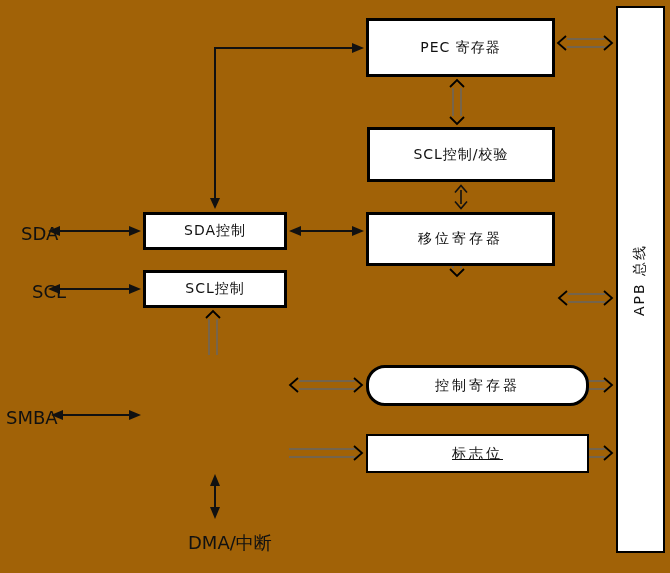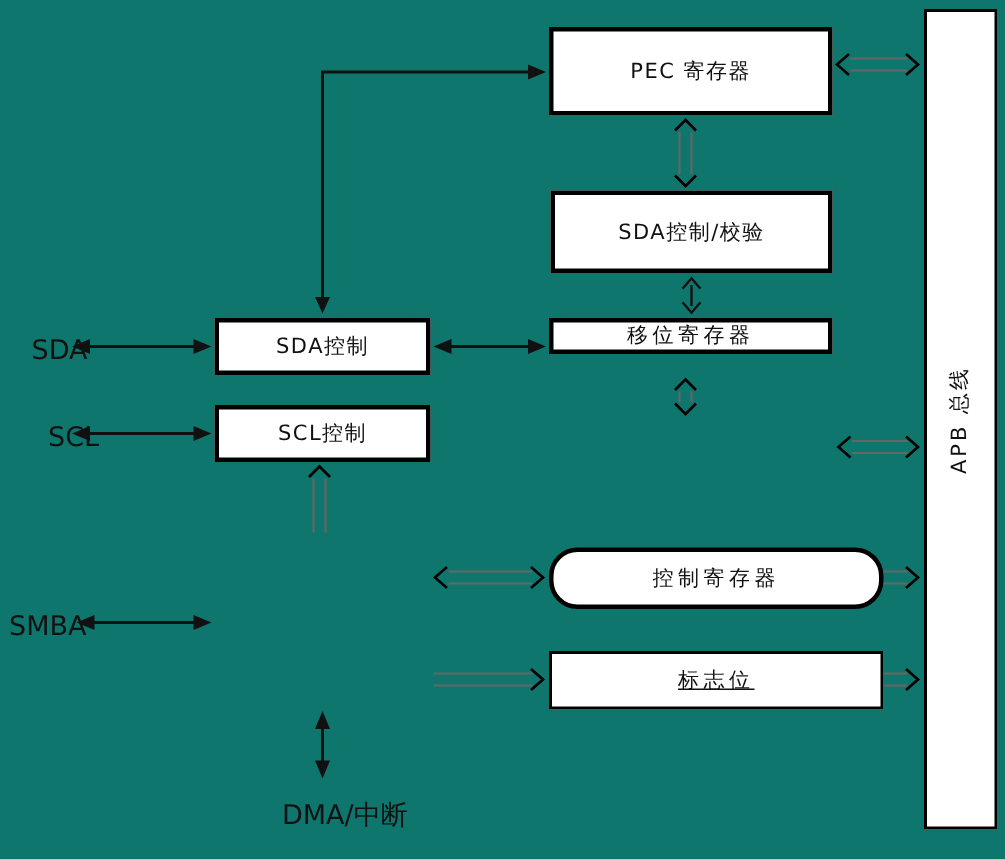--- a/index.html
+++ b/index.html
@@ -1,31 +1,31 @@
 <!DOCTYPE html>
 <html><head>
 <meta charset="utf-8">
 <title>Diagram</title>
 <style>
   html,body{margin:0;padding:0;background:#fff;}
   .canvas{
     position:relative; width:670px; height:573px; overflow:hidden;
-    background:#0f766e; font-family:"DejaVu Sans","Liberation Sans",sans-serif; color:#111;
+    background:#a16207; font-family:"DejaVu Sans","Liberation Sans",sans-serif; color:#111;
   }
   .wires{position:absolute; left:0; top:0; z-index:1;}
   .box{
     position:absolute; z-index:2; box-sizing:border-box;
     background:#fff; border:3px solid #000;
     display:flex; align-items:center; justify-content:center;
     font-size:14px; letter-spacing:3px; white-space:nowrap;
   }
   .ls1{letter-spacing:1px;}
   .b-pec   {left:366px; top:18px;  width:189px; height:59px;}
   .b-crc   {left:367px; top:127px; width:188px; height:55px;}
-  .b-shift {left:366px; top:212px; width:189px; height:24px;}
+  .b-shift {left:366px; top:212px; width:189px; height:54px;}
   .b-dbuf  {left:366px; top:279px; width:190px; height:39px;}
   .b-sda   {left:143px; top:212px; width:144px; height:38px;}
   .b-scl   {left:143px; top:270px; width:144px; height:38px;}
   .b-timing{left:143px; top:356px; width:144px; height:116px;}
   .b-ctrl  {left:366px; top:365px; width:223px; height:41px;border-radius:19px;}
   .b-flags {left:366px; top:434px; width:223px; height:39px; border-width:2px;text-decoration:underline;}
   .apb{
     position:absolute; z-index:2; box-sizing:border-box;
     left:616px; top:6px; width:49px; height:547px;
     background:#fff; border:2px solid #000;
@@ -134,21 +134,21 @@
       <path class="hs" d="M289,449 H355 M289,457 H355"></path>
       <path class="hh" d="M354,446 L362,453 L354,460"></path>
     </g>
     <g>
       <path class="hs" d="M556,449 H605 M556,457 H605"></path>
       <path class="hh" d="M604,446 L612,453 L604,460"></path>
     </g>
   </svg>
 
   <div class="box b-pec ls1">PEC 寄存器</div>
-  <div class="box b-crc ls1">SDA控制/校验</div>
+  <div class="box b-crc ls1">SCL控制/校验</div>
   <div class="box b-shift">移位寄存器</div>
   <div class="box b-sda ls1">SDA控制</div>
   <div class="box b-scl ls1">SCL控制</div>
   <div class="box b-ctrl">控制寄存器</div>
   <div class="box b-flags">标志位</div>
 
   <div class="apb">
     <span class="apb-label">APB 总线</span>
   </div>
 

